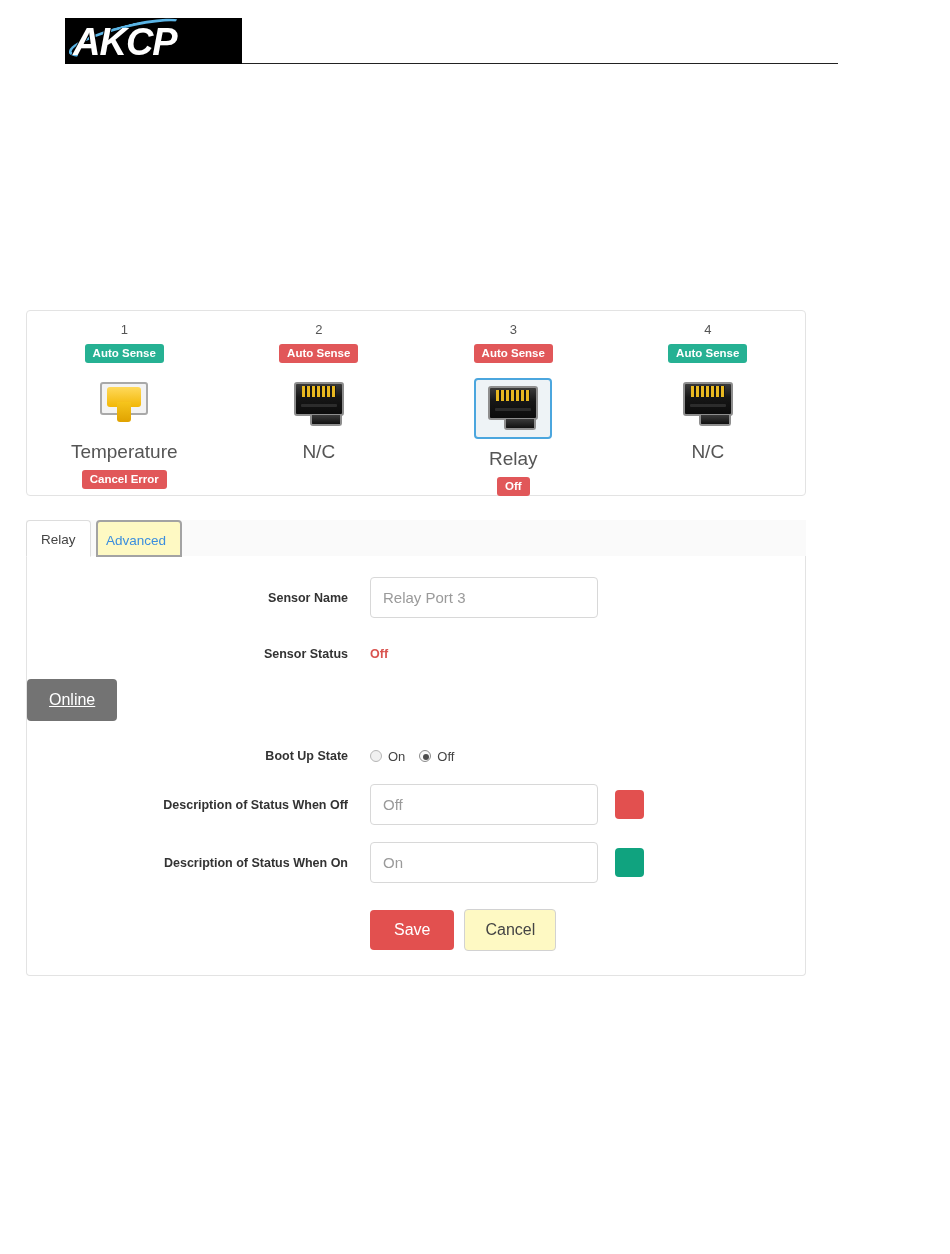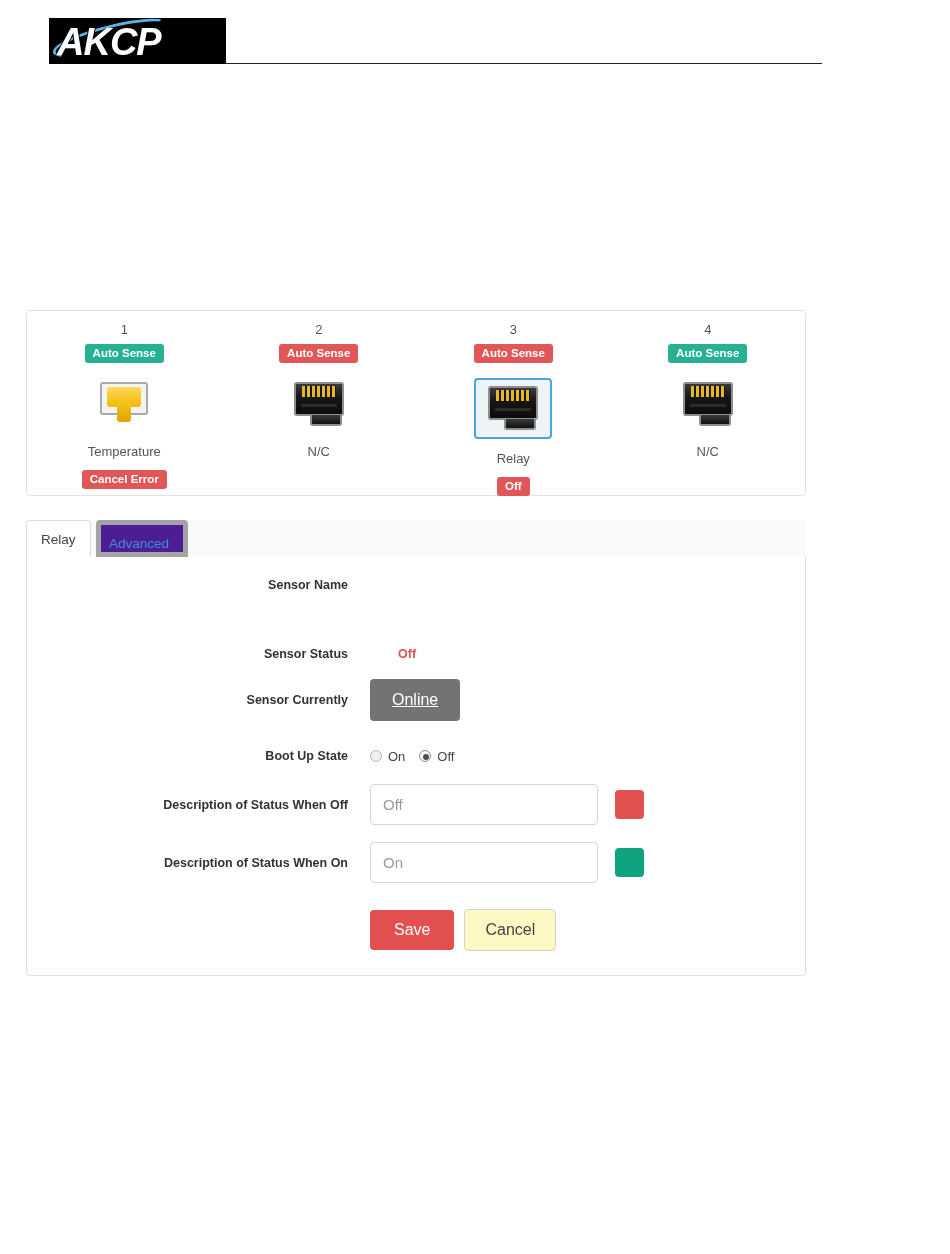--- a/index.html
+++ b/index.html
@@ -8,21 +8,21 @@
     width: 950px; height: 1254px;
     background: #ffffff;
     font-family: "Liberation Sans", sans-serif;
     color: #333;
     overflow: hidden;
   }
 
   
   #header {
     position: absolute;
-    left: 0; top: 0;
+    left: 16px; top: 0;
     width: 866px; height: 90px;
   }
   #logo-box {
     position: absolute;
     left: 49px; top: 18px;
     width: 177px; height: 46px;
     background: #000000;
     overflow: hidden;
   }
   #logo-swoosh {
@@ -173,21 +173,21 @@
   .plug .stem {
     position: absolute;
     left: 20px; top: 20px;
     width: 14px; height: 20px;
     background: linear-gradient(180deg,#f6c51c 0%,#e0a200 100%);
     border-radius: 0 0 3px 3px;
   }
 
   .port-label {
     margin-top: 12px;
-    font-size: 13px;
+    font-size: 19px;
     color: #555;
     line-height: 16px;
   }
   .port-status {
     margin-top: 9px;
     min-height: 19px;
   }
 
   
   #tabs-bar {
@@ -210,23 +210,23 @@
     left: 0;
     background: #ffffff;
     color: #444;
     border: 1px solid #ddd;
     border-bottom: 1px solid #ffffff;
     border-radius: 4px 4px 0 0;
     z-index: 2;
   }
   .tab.inactive {
     left: 70px;
-    background: #4c1d95;
+    background: #fef9c3;
     color: #3b8ede;
-    border: 5px solid #a3a3a3;
+    border: 2px solid #a3a3a3;
     border-radius: 4px 4px 0 0;
     z-index: 1;
     padding-left: 8px;
   }
 
   #form-panel {
     position: absolute;
     left: 26px; top: 556px;
     width: 780px; height: 420px;
     background: #ffffff;
@@ -425,31 +425,33 @@
 
 <div id="tabs-bar">
   <div class="tab active">Relay</div>
   <div class="tab inactive">Advanced</div>
 </div>
 
 <div id="form-panel">
 
   <div class="form-row" style="top: 21px;">
     <div class="form-label">Sensor Name</div>
-  </div>
-
-  <div class="form-row" style="top: 90px; gap: 28px;">
+    <div class="form-control">
+      <input class="text-input" type="text" placeholder="Relay Port 3" style="">
+    </div>
+  </div>
+
+  <div class="form-row" style="top: 90px;">
     <div class="form-label">Sensor Status</div>
     <div class="form-control">
       <span class="status-text">Off</span>
     </div>
   </div>
 
   <div class="form-row" style="top: 123px;">
-    <div class="form-label">Sensor Currently</div>
     <div class="form-control">
       <button class="btn btn-online">Online</button>
     </div>
   </div>
 
   <div class="form-row" style="top: 192px;">
     <div class="form-label">Boot Up State</div>
     <div class="form-control">
       <div class="radio-group">
         <div class="radio-item">

